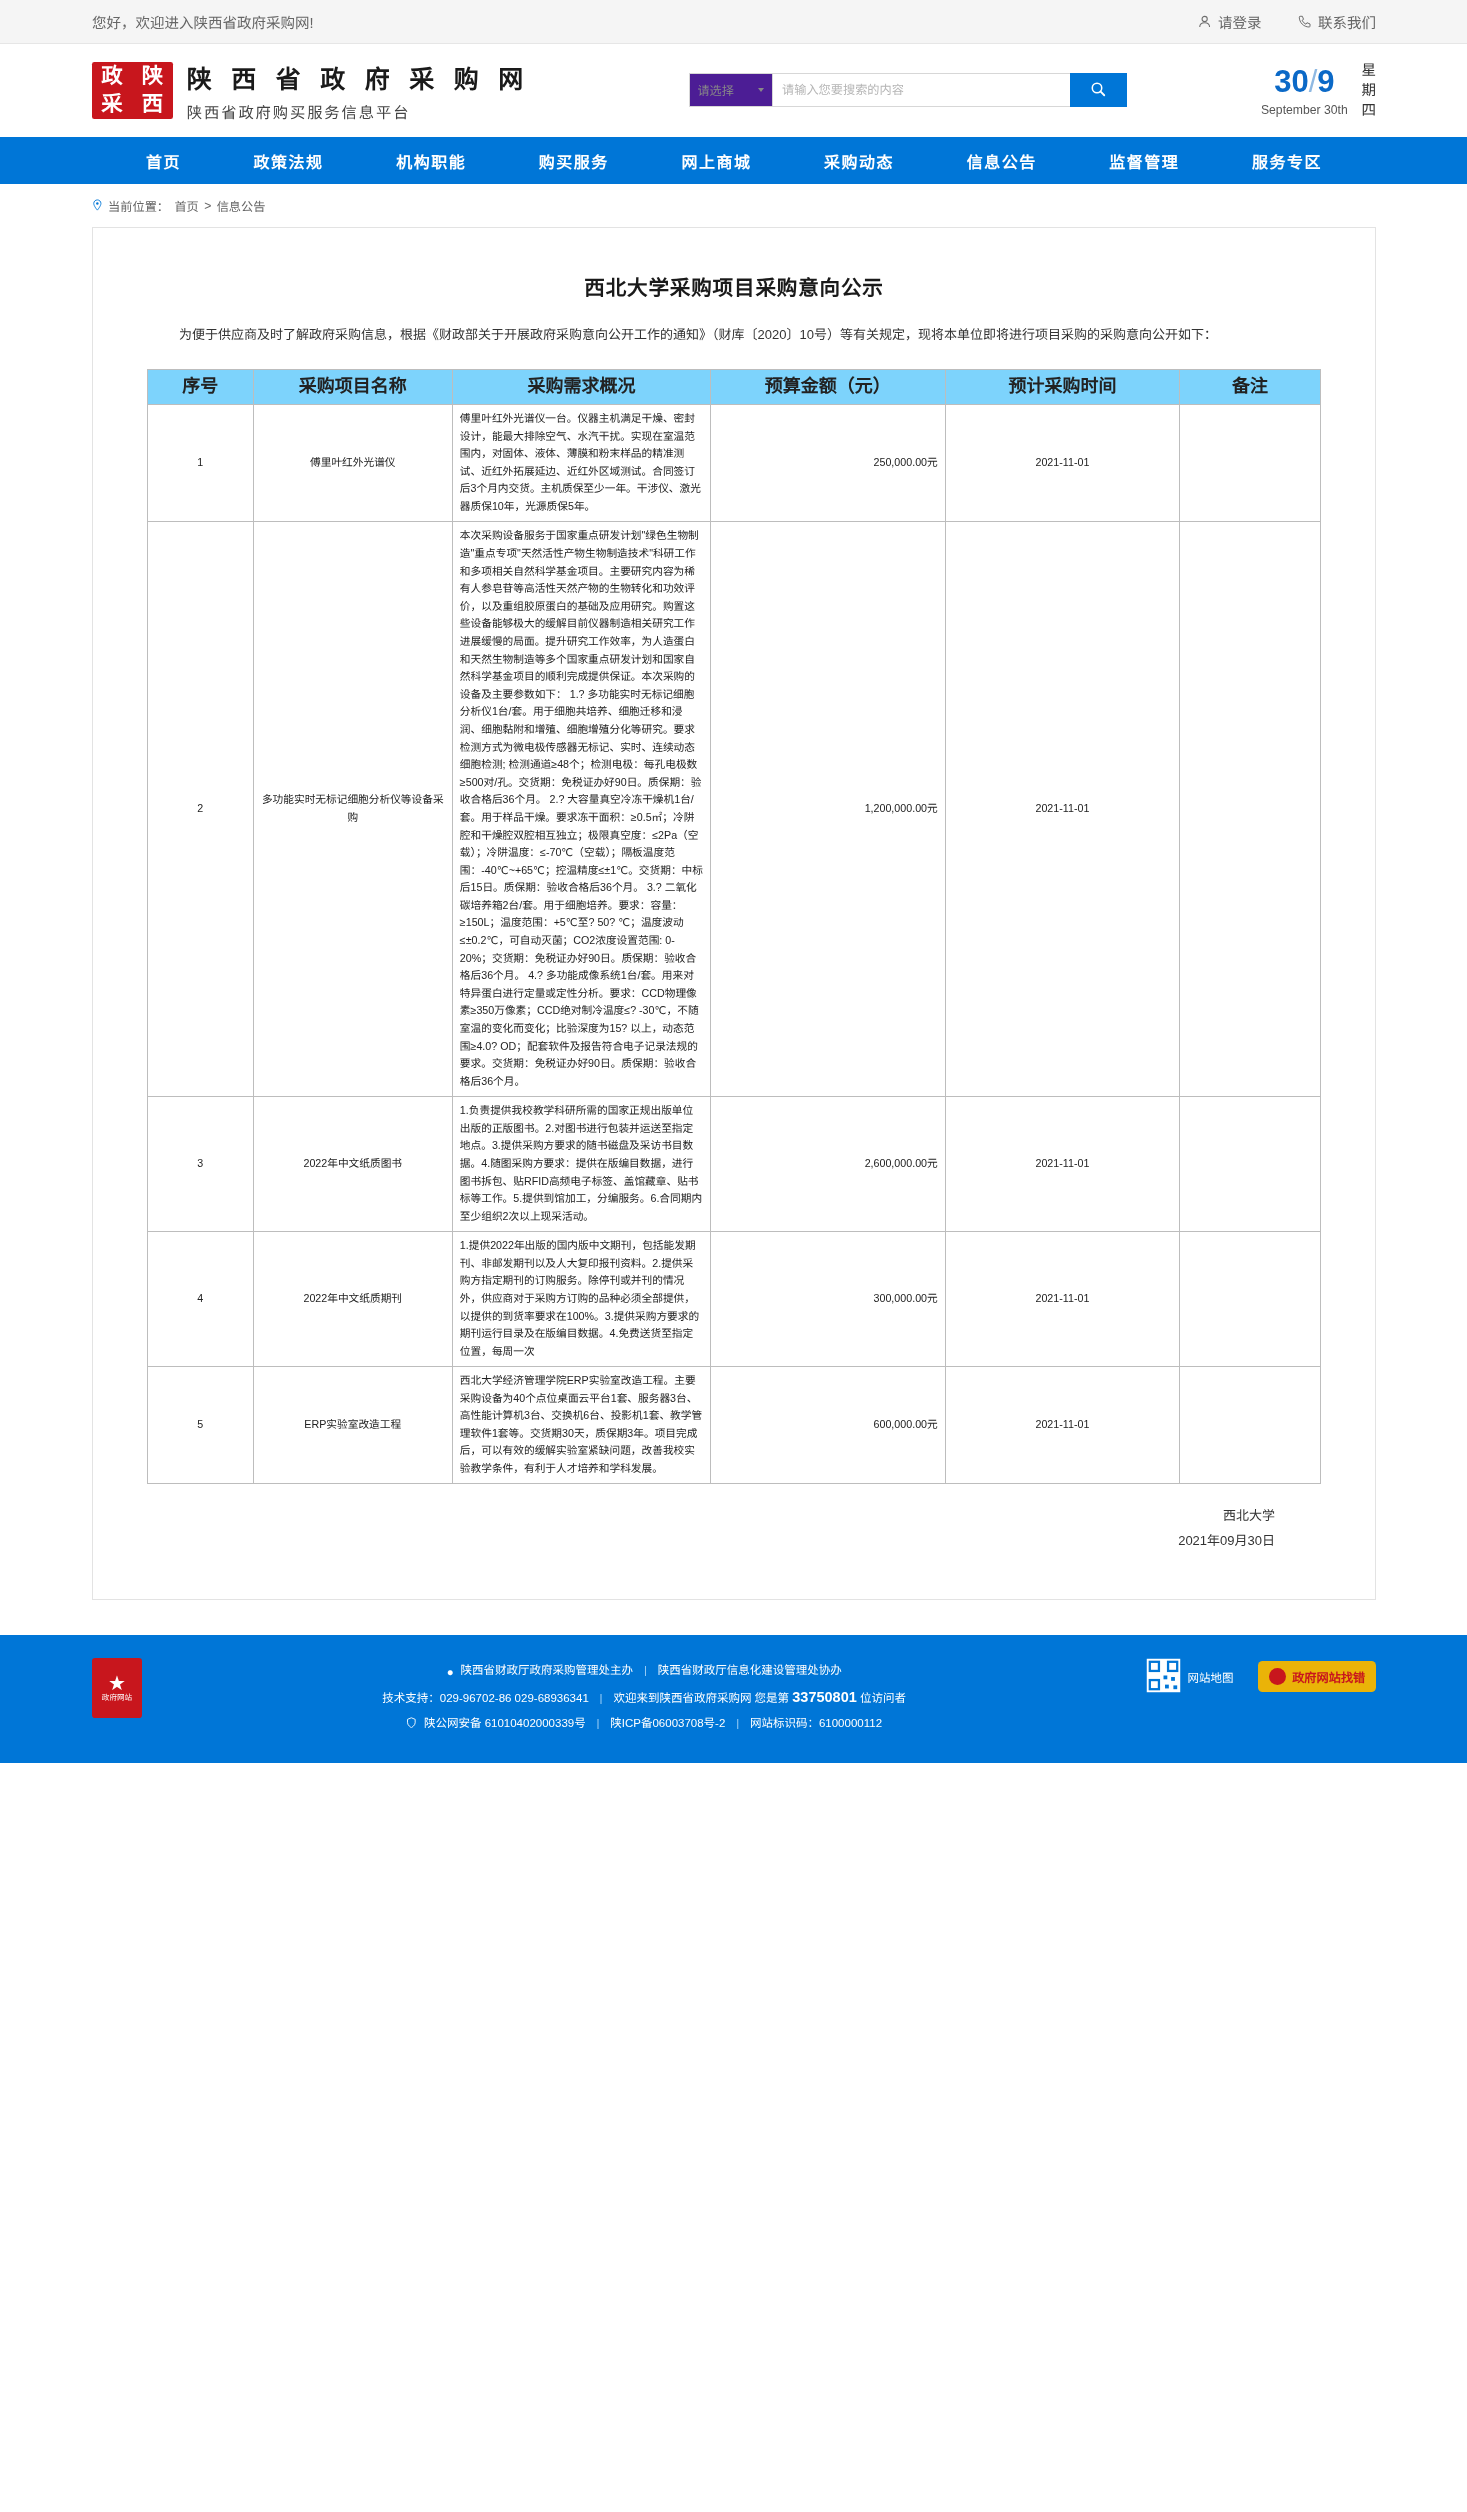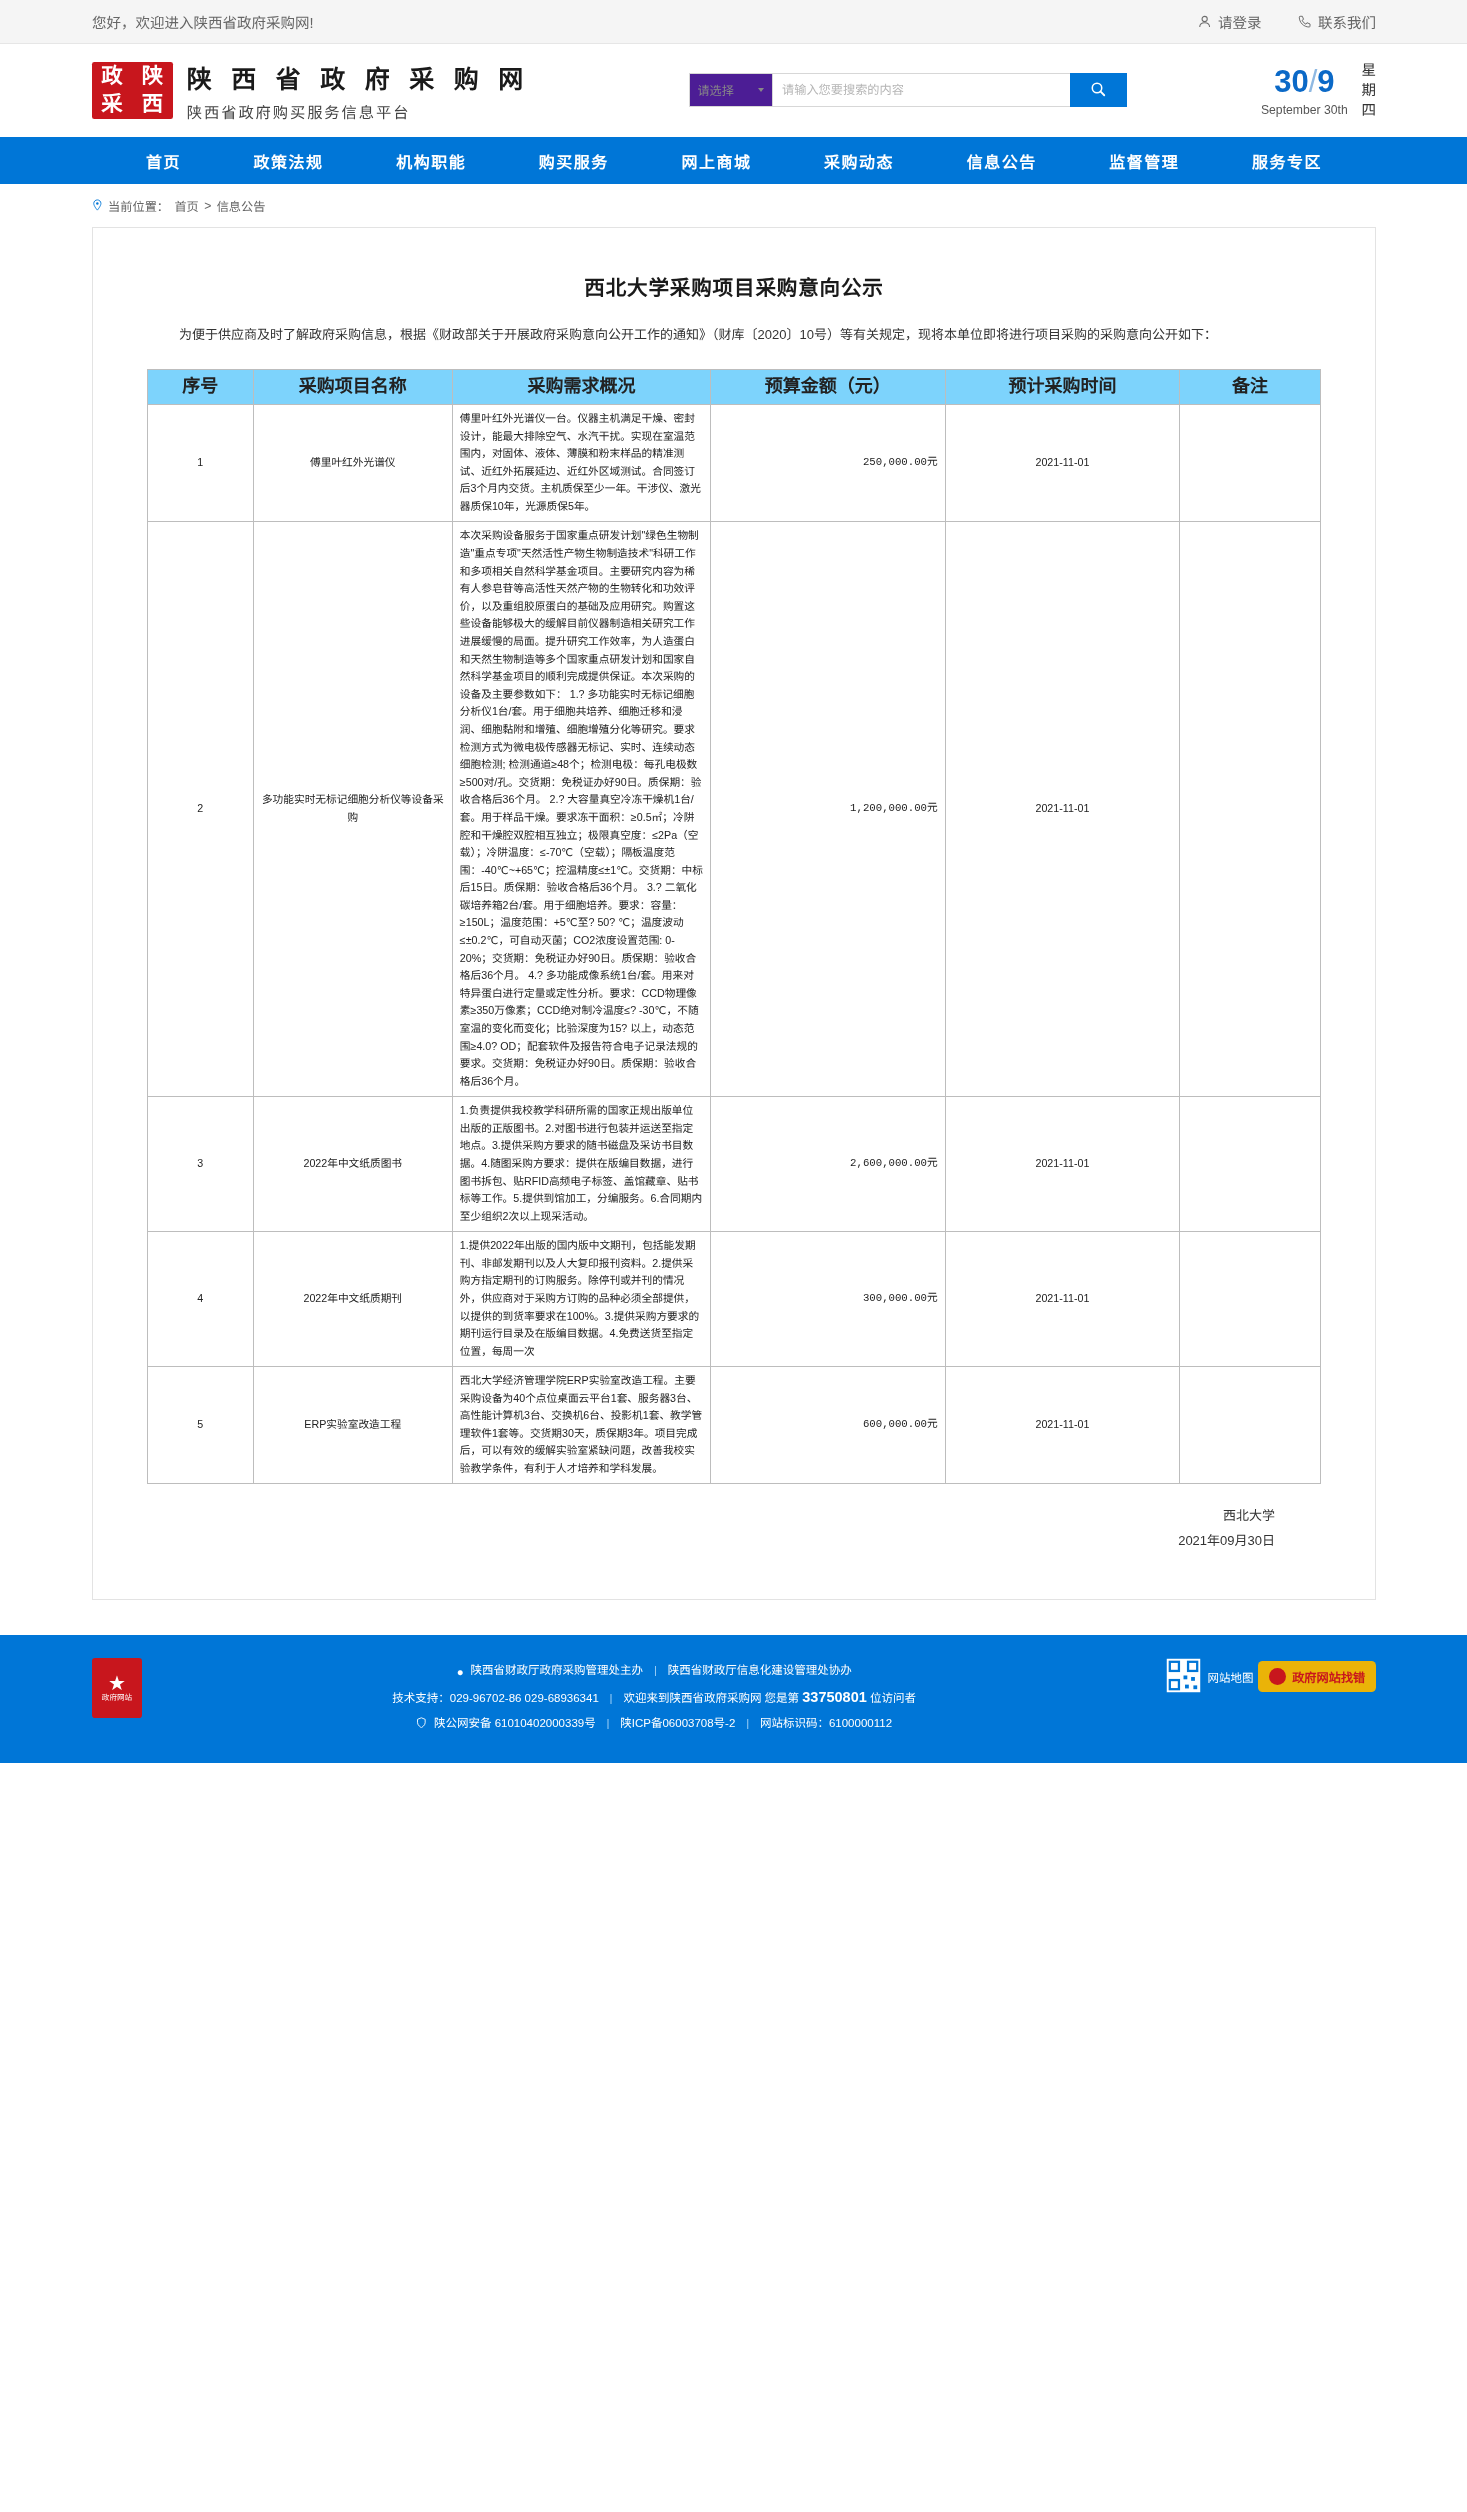--- a/index.html
+++ b/index.html
@@ -137,21 +137,21 @@
     font-weight: bold; font-size: 18px; height: 35px;
     background:#7dd3fc;
   }
   .col-idx { width: 9%; text-align:center; }
   .col-name { width: 17%; text-align:center; }
   .col-desc { width: 22%; text-align:left; }
   .col-amt { width: 20%; text-align:right; }
   .col-time { width: 20%; text-align:center; }
   .col-note { width: 12%; }
   td.desc { text-align:left; }
-  td.amt { text-align:right; padding-right: 10.7px; font-family: Liberation Mono, monospace; }
+  td.amt { text-align:right; padding-right: 10.7px; }
   td.ctr { text-align:center; }
 
   .tail-note {
     font-size:13px; color:#333; line-height: 26px; margin: 21.4px 0 0; padding: 0 6.1px;
     text-indent: 2em;
   }
   .sign { text-align:right; font-size:13px; color:#333; line-height: 24.5px; margin-top: 20px; padding-right: 46px;}
 
   
   .footer { background:#0076d7; color:#fff; margin-top: 35px; padding: 23px 0 26px; }
@@ -159,21 +159,21 @@
   .footer-badge {
     width: 50px; height: 60px; background:#c8161d; border-radius:3.1px; color:#fff;
     display:flex; flex-direction:column; align-items:center; justify-content:center;
     font-size: 7.6px; line-height:10px; text-align:center; flex: none;
   }
   .footer-badge .emblem { font-size: 20px; line-height: 20px; }
   .footer-text { font-size: 11.5px; line-height: 25px; text-align:center; flex:1; }
   .footer-text .sep { margin: 0 7.6px; color:#9fd0f7; }
   .footer-text .big { font-size: 14.5px; font-weight: bold; }
   .f-icon { display:inline-block; vertical-align:-1.5px; margin-right:3.8px; }
-  .footer-right { display:flex; align-items:center; gap: 5px; flex:none; }
+  .footer-right { display:flex; align-items:center; gap: 25px; flex:none; }
   .qr-box { display:flex; align-items:center; gap:6.1px; font-size:11.5px; }
   .gov-btn {
     background:#eab308; color:#c8161d; border-radius: 4.6px; padding: 6.1px 10.7px;
     display:flex; align-items:center; gap:6.1px; font-size:12.2px; font-weight:bold;
   }
   .gov-dot { width:17px;height:17px;border-radius:50%;background:#c8161d; display:inline-block;}
 </style>
 </head>
 <body>
 

